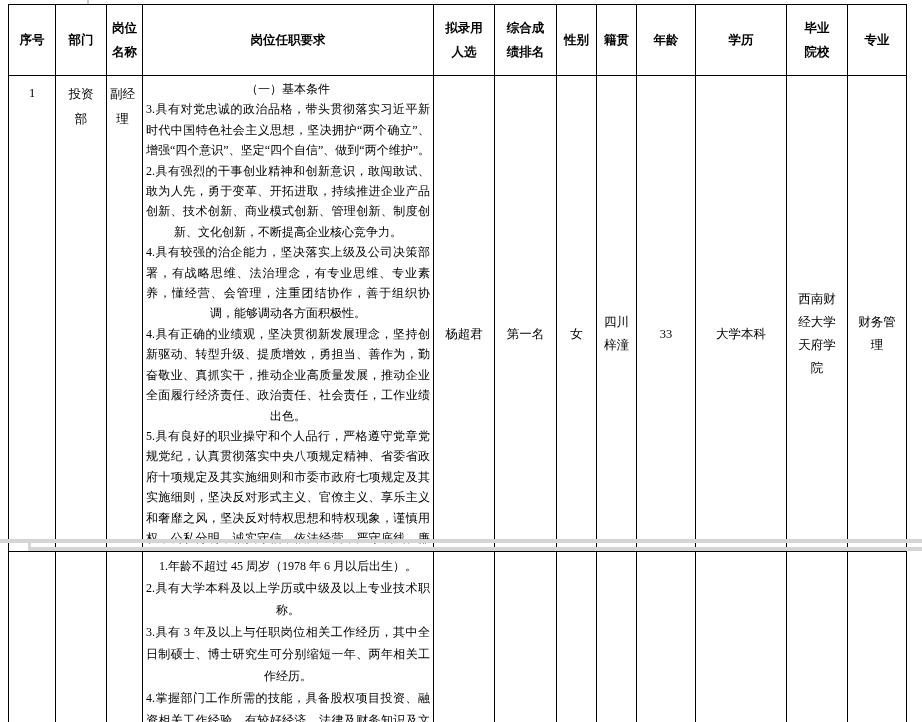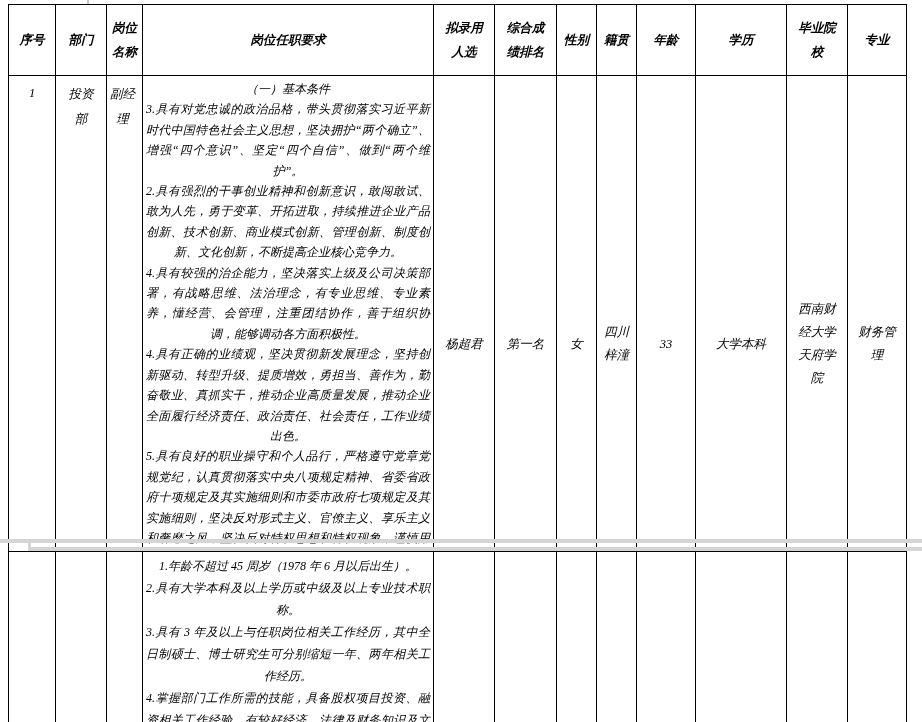--- a/index.html
+++ b/index.html
@@ -3,27 +3,27 @@
 <meta charset="utf-8">
 <style>
   html,body{margin:0;padding:0;}
   body{
     width:922px;height:722px;background:#ffffff;overflow:hidden;
     font-family:"Liberation Serif","DejaVu Serif",serif;
     color:#000;
   }
   .page{position:relative;width:922px;height:722px;background:#fff;}
   table{border-collapse:collapse;table-layout:fixed;position:absolute;background:#fff;}
-  th,td{border:1.5px solid #000;overflow:hidden;padding:0;vertical-align:middle;text-align:center;font-style:italic;}
+  th,td{border:1.5px solid #000;overflow:hidden;padding:0;vertical-align:middle;text-align:center;}
   th{font-weight:bold;font-size:12.5px;line-height:24px;padding:4px 5px;}
   
   th.w-gwmc{padding:0 4px;}
   th.w-nlryx{padding:11px 6px;}
   th.w-zhcj{padding:0 7px;}
-  th.w-byyx{padding:0 6px;}
+  th.w-byyx{padding:0 12px;}
 
   #tbl1{left:8px;top:4px;}
   #tbl2{left:8px;top:551px;}
 
   td{font-size:12.5px;line-height:23px;}
   td.top{vertical-align:top;padding-top:6px;}
   td.dept{padding:6px 8px 0 8px;line-height:25px;}
   td.pos{padding:6px 4px 0 0;line-height:25px;}
   td.homet{padding:0 6px;}
   td.school{padding:0 6px;line-height:23px;}

